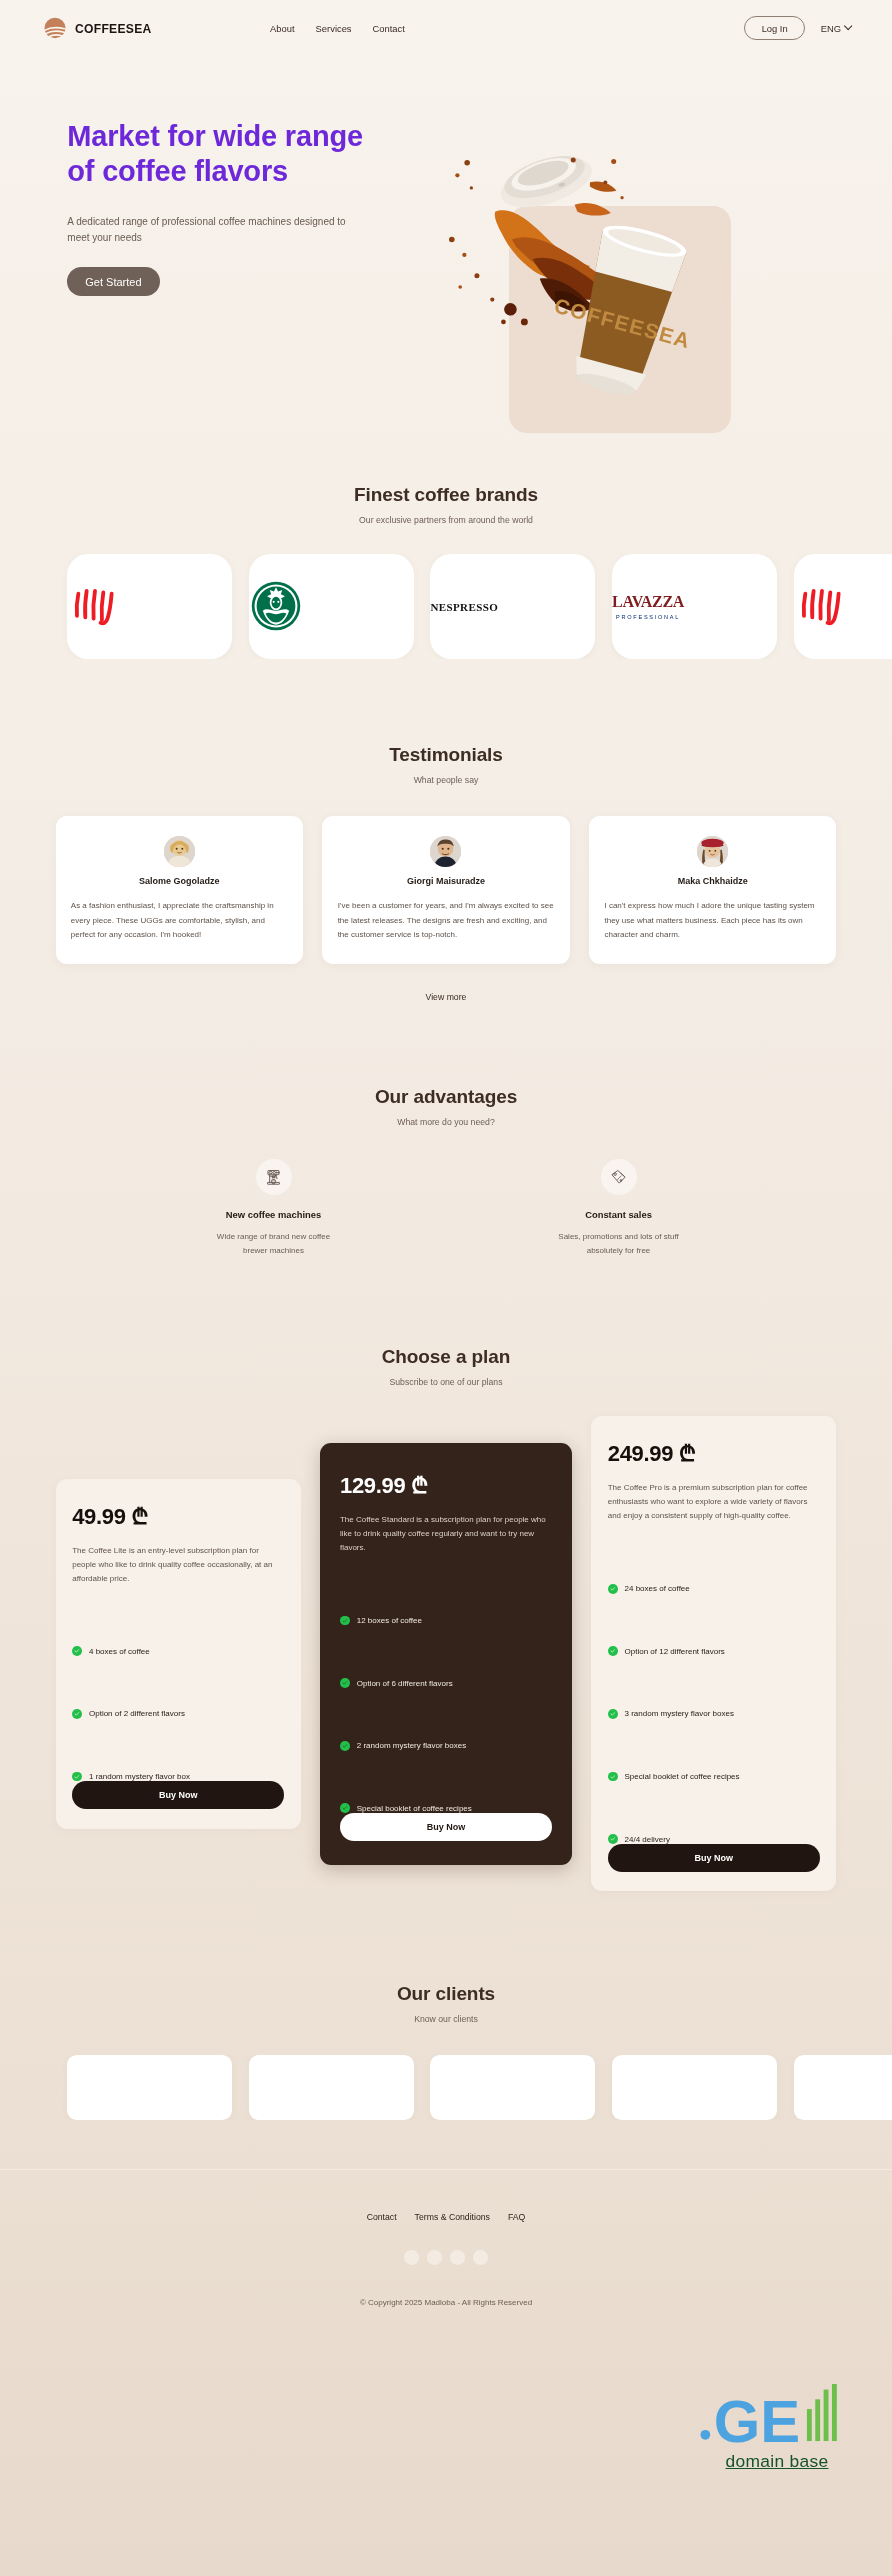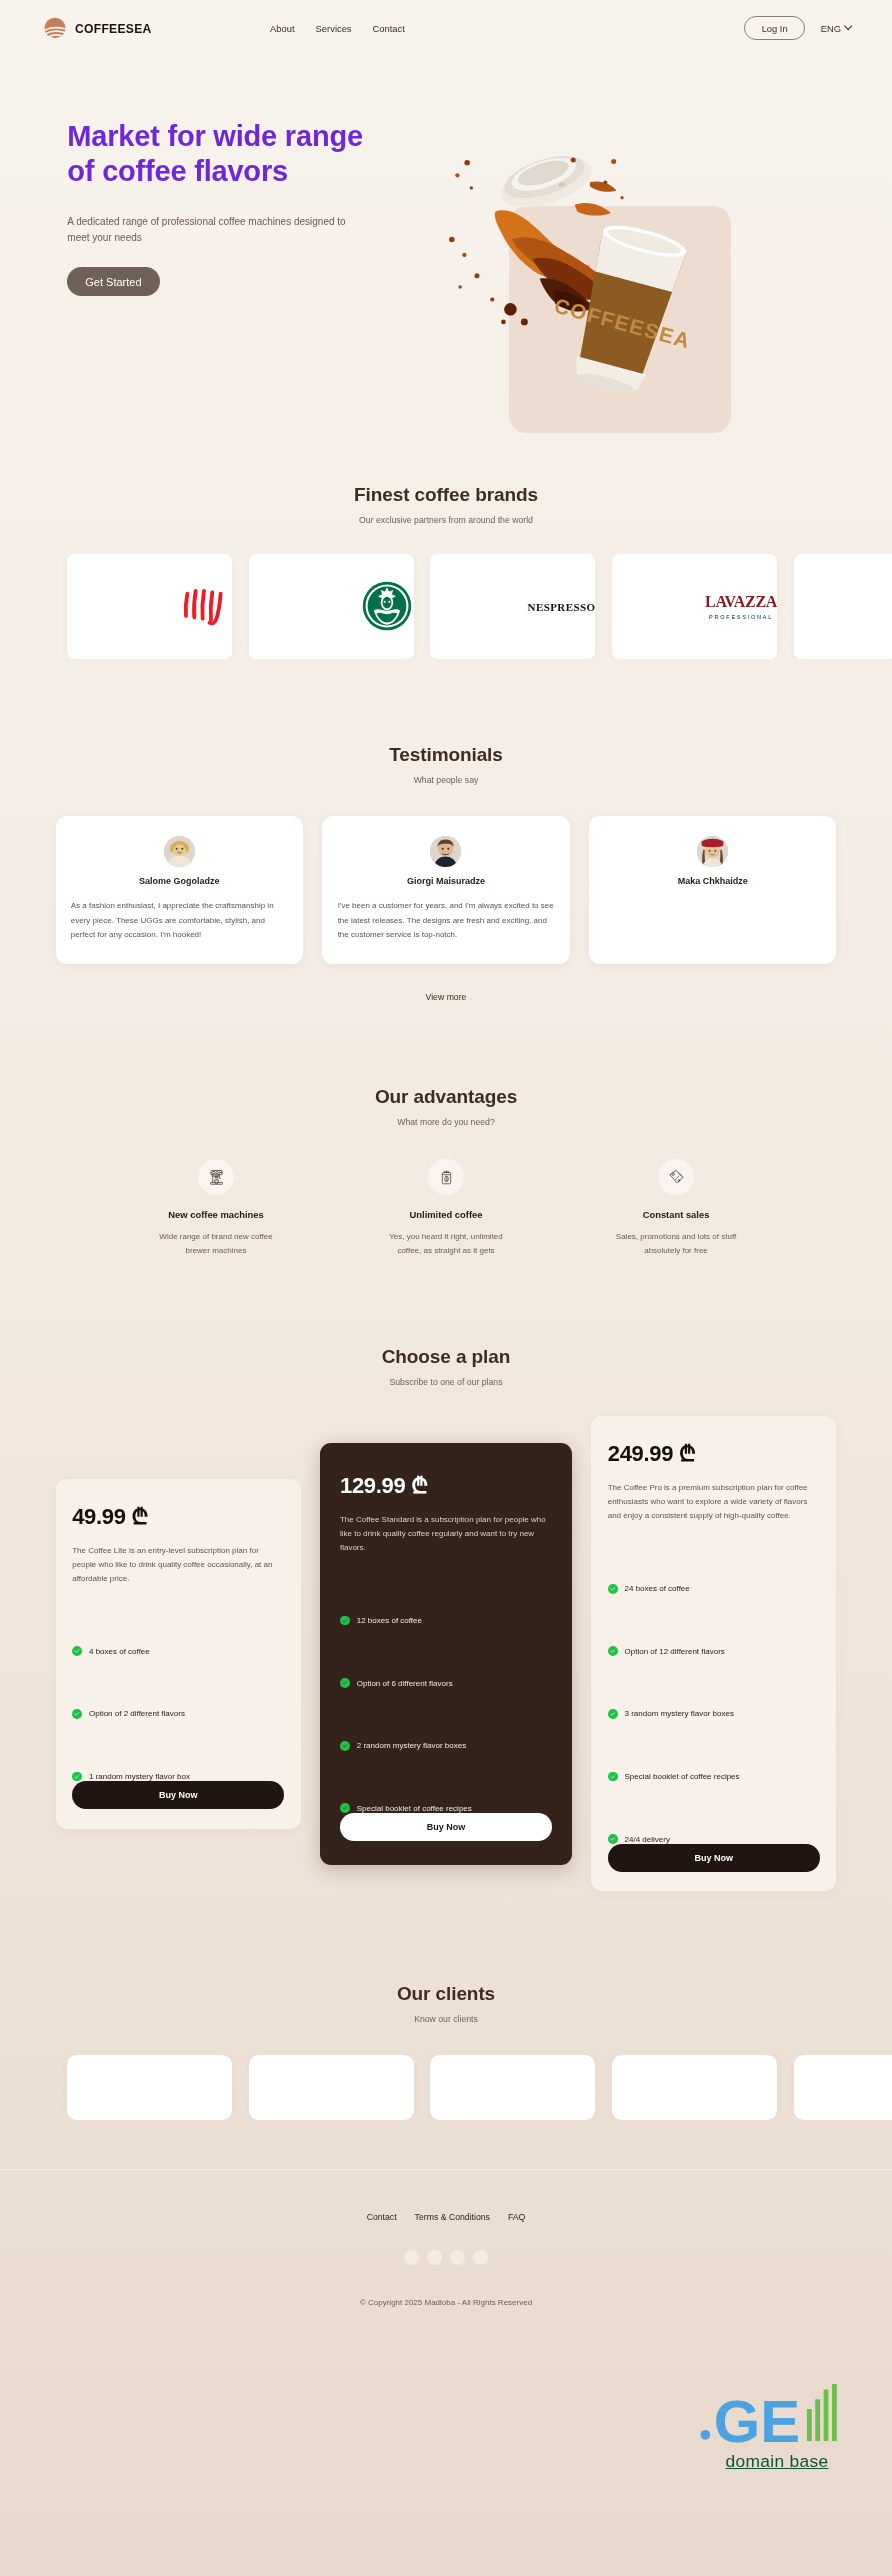--- a/index.html
+++ b/index.html
@@ -143,22 +143,22 @@
     padding-left: 15.3px;
     overflow: hidden;
     width: 892px;
     margin-left: -37px;
     padding-left: 52px;
   }
   .brand-card {
     flex: 0 0 165px;
     height: 105px;
     background: #fff;
-    border-radius: 7px;
-    display: flex; align-items: center; justify-content: flex-end;
+    border-radius: 21px;
+    display: flex; align-items: center; justify-content: flex-start;
     box-shadow: 0 1.4px 7px rgba(120,90,60,0.05);
   }
 
   
   .testimonials { padding-top: 85px; }
   .tcards {
     margin-top: 31px;
     display: flex; gap: 19.5px;
     padding: 0 3.5px;
   }
@@ -532,20 +532,21 @@
           <ellipse cx="22" cy="10" rx="16" ry="6" fill="#a8202e"></ellipse>
           <path d="M11 20 Q10 36 14 42 L8 42 Q6 30 9 19Z" fill="#6b4a2c"></path>
           <path d="M33 20 Q34 36 30 42 L36 42 Q38 30 35 19Z" fill="#6b4a2c"></path>
           <ellipse cx="22" cy="42" rx="13" ry="10" fill="#efe7dc"></ellipse>
           <circle cx="18" cy="21" r="1.3" fill="#44301f"></circle>
           <circle cx="26" cy="21" r="1.3" fill="#44301f"></circle>
           <path d="M19 26 Q22 28 25 26" stroke="#9c5b4a" stroke-width="1.3" fill="none"></path>
         </svg>
       </div>
       <div class="tname">Maka Chkhaidze</div>
+      <p class="ttext">I can't express how much I adore the unique tasting system they use what matters business. Each piece has its own character and charm.</p>
     </article>
   </div>
 
   <button class="view-more">View more</button>
 </section>
 
 <section class="wrap advantages">
   <h2 class="sec-title">Our advantages</h2>
   <p class="sec-sub">What more do you need?</p>
 
@@ -564,34 +565,20 @@
           <path d="M19 11 v5 h2"></path>
           <path d="M12.5 18.5 h5 v3 a2.5 2.5 0 0 1 -5 0z"></path>
           <rect x="6.5" y="22" width="17" height="2.6" rx="0.6"></rect>
           <path d="M9.5 13 v9"></path>
         </svg>
       </div>
       <h3>New coffee machines</h3>
       <p>Wide range of brand new coffee brewer machines</p>
     </div>
 
-    <div class="adv">
-      <div class="adv-icon">
-        <svg width="21" height="21" viewBox="0 0 30 30" fill="none" stroke="#4a3b31" stroke-width="1.1">
-          <path d="M11 8 q4-3 8 0"></path>
-          <path d="M12 8 v-2 M15 8 v-3 M18 8 v-2"></path>
-          <rect x="9" y="8" width="12" height="16" rx="1.6"></rect>
-          <path d="M9 11 h12"></path>
-          <ellipse cx="15" cy="17" rx="2.6" ry="4"></ellipse>
-          <path d="M15 13.2 q1.4 3.8 0 7.6"></path>
-        </svg>
-      </div>
-      <h3>Unlimited coffee</h3>
-      <p>Yes, you heard it right, unlimited coffee, as straight as it gets</p>
-    </div>
 
     <div class="adv">
       <div class="adv-icon">
         <svg width="21" height="21" viewBox="0 0 30 30" fill="none" stroke="#4a3b31" stroke-width="1.1">
           <path d="M5.5 11 L14 5 L24.5 14.5 L16 23 Z"></path>
           <circle cx="10.2" cy="10.2" r="1.8"></circle>
           <path d="M13 18.5 l6-6" stroke-width="0.9"></path>
           <circle cx="18.6" cy="19.2" r="1.2"></circle>
           <path d="M17.5 8 L23 13.5" stroke-width="0.9"></path>
         </svg>

